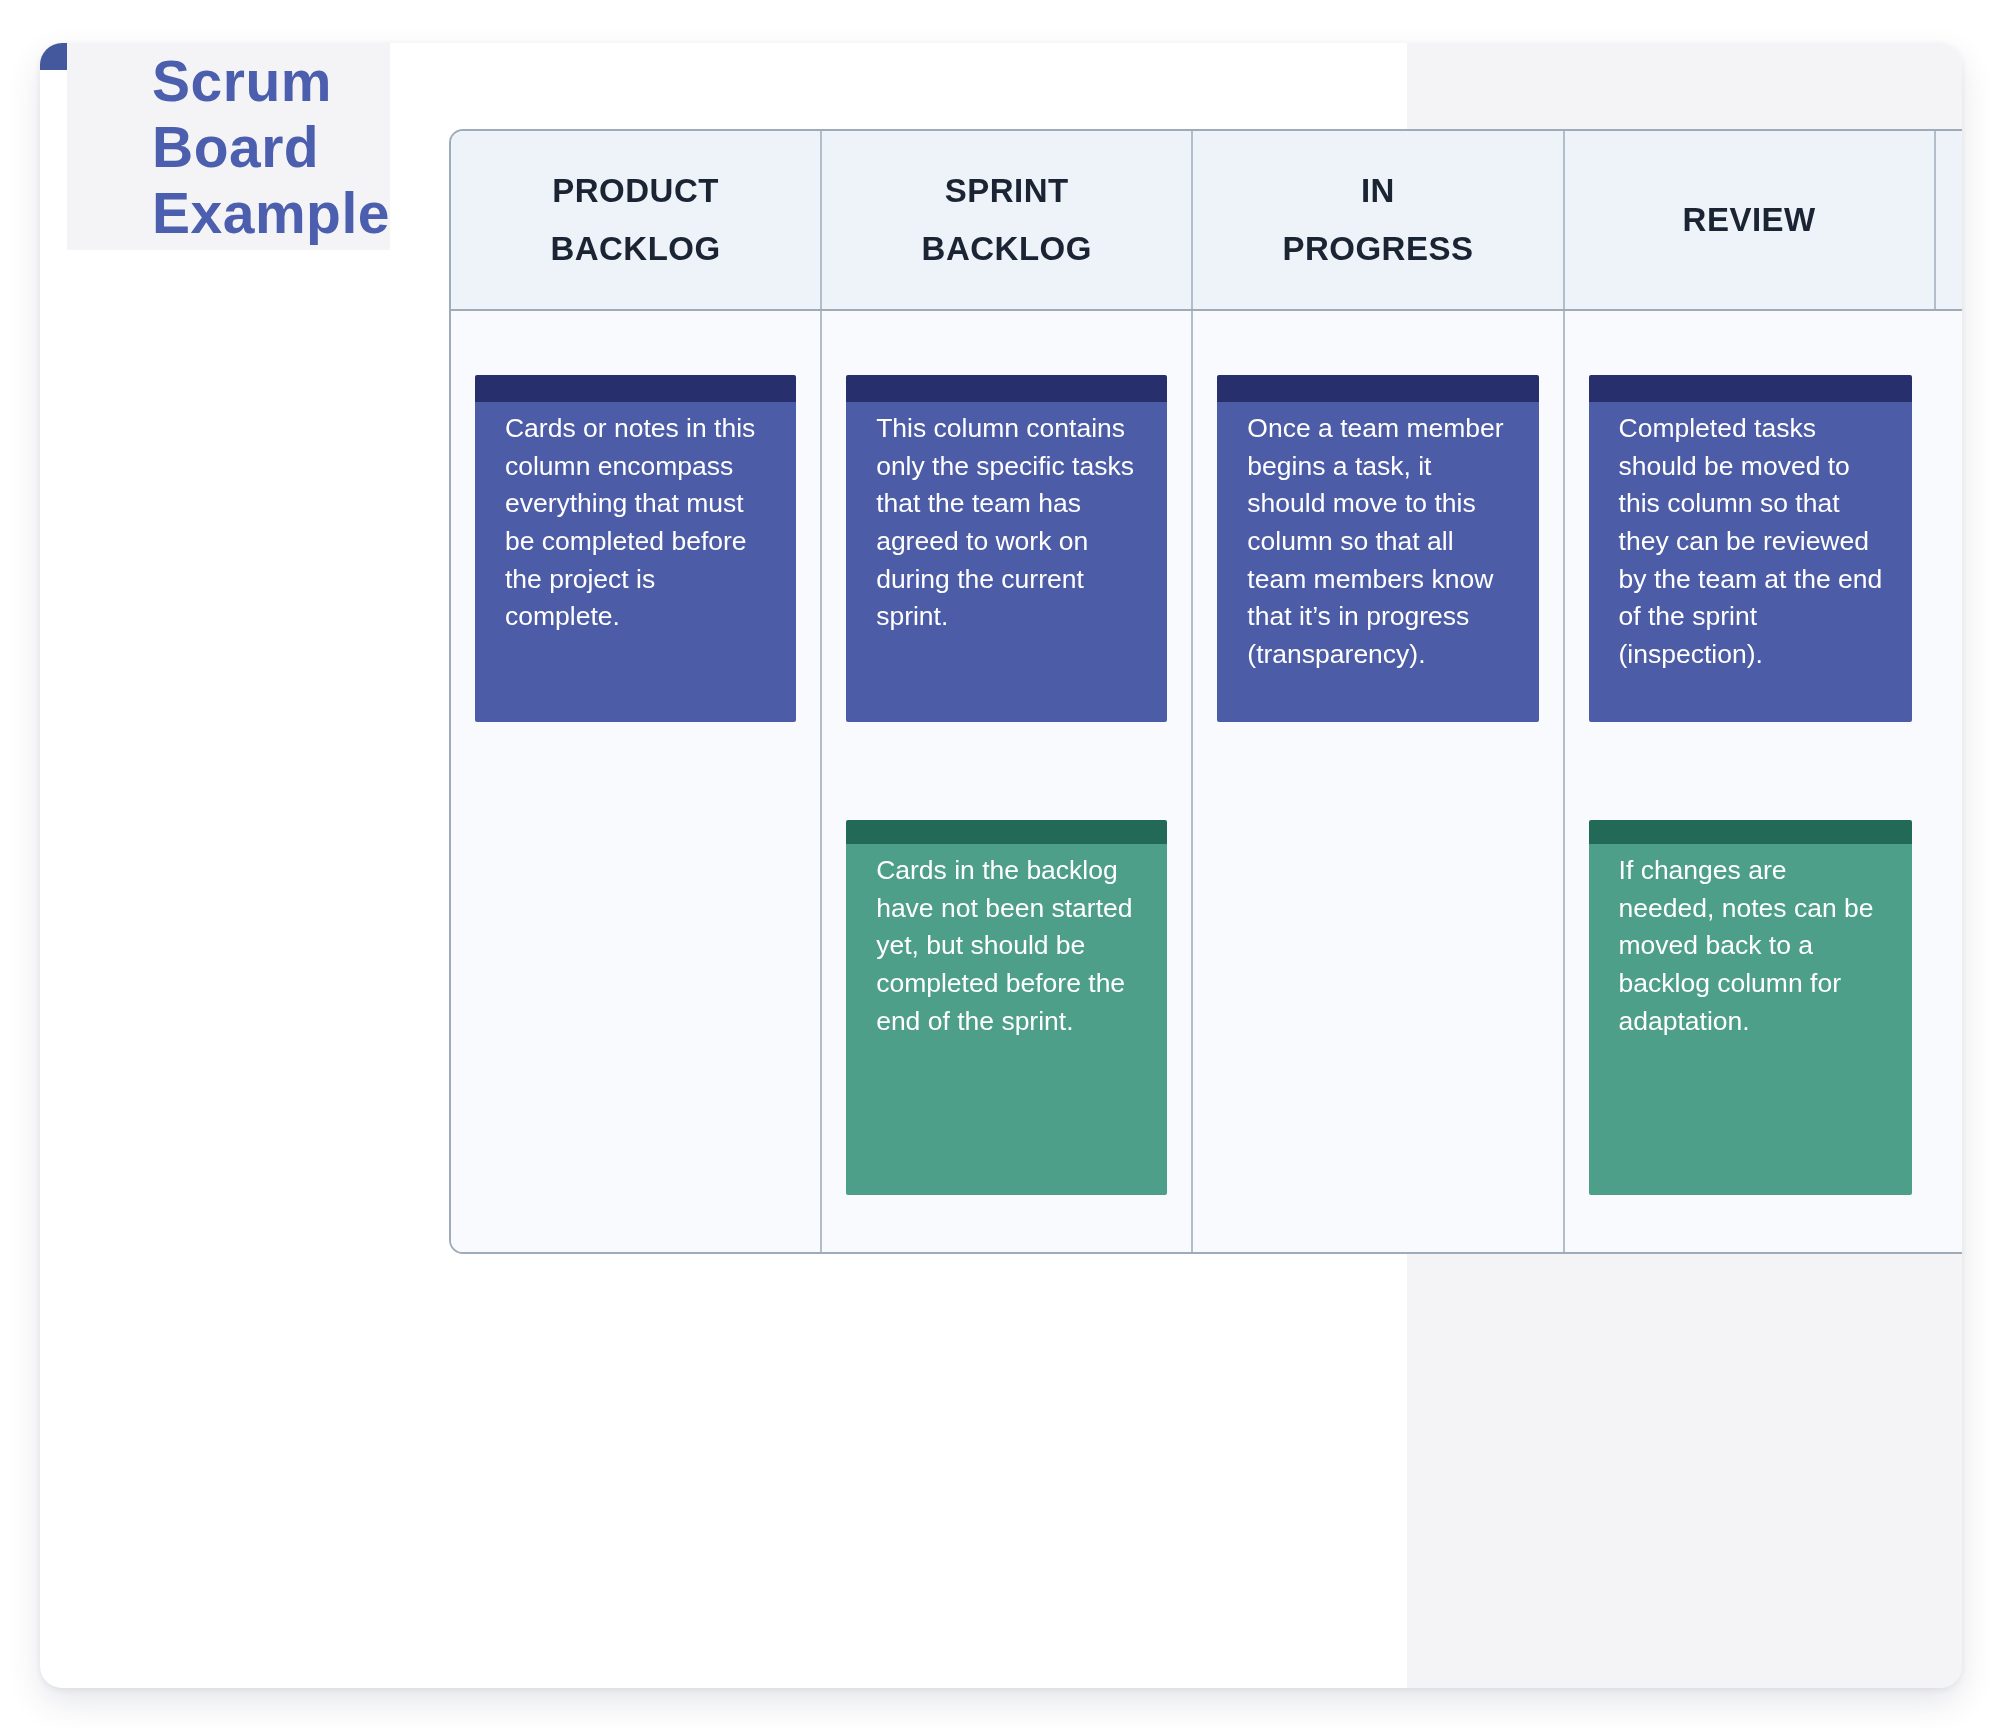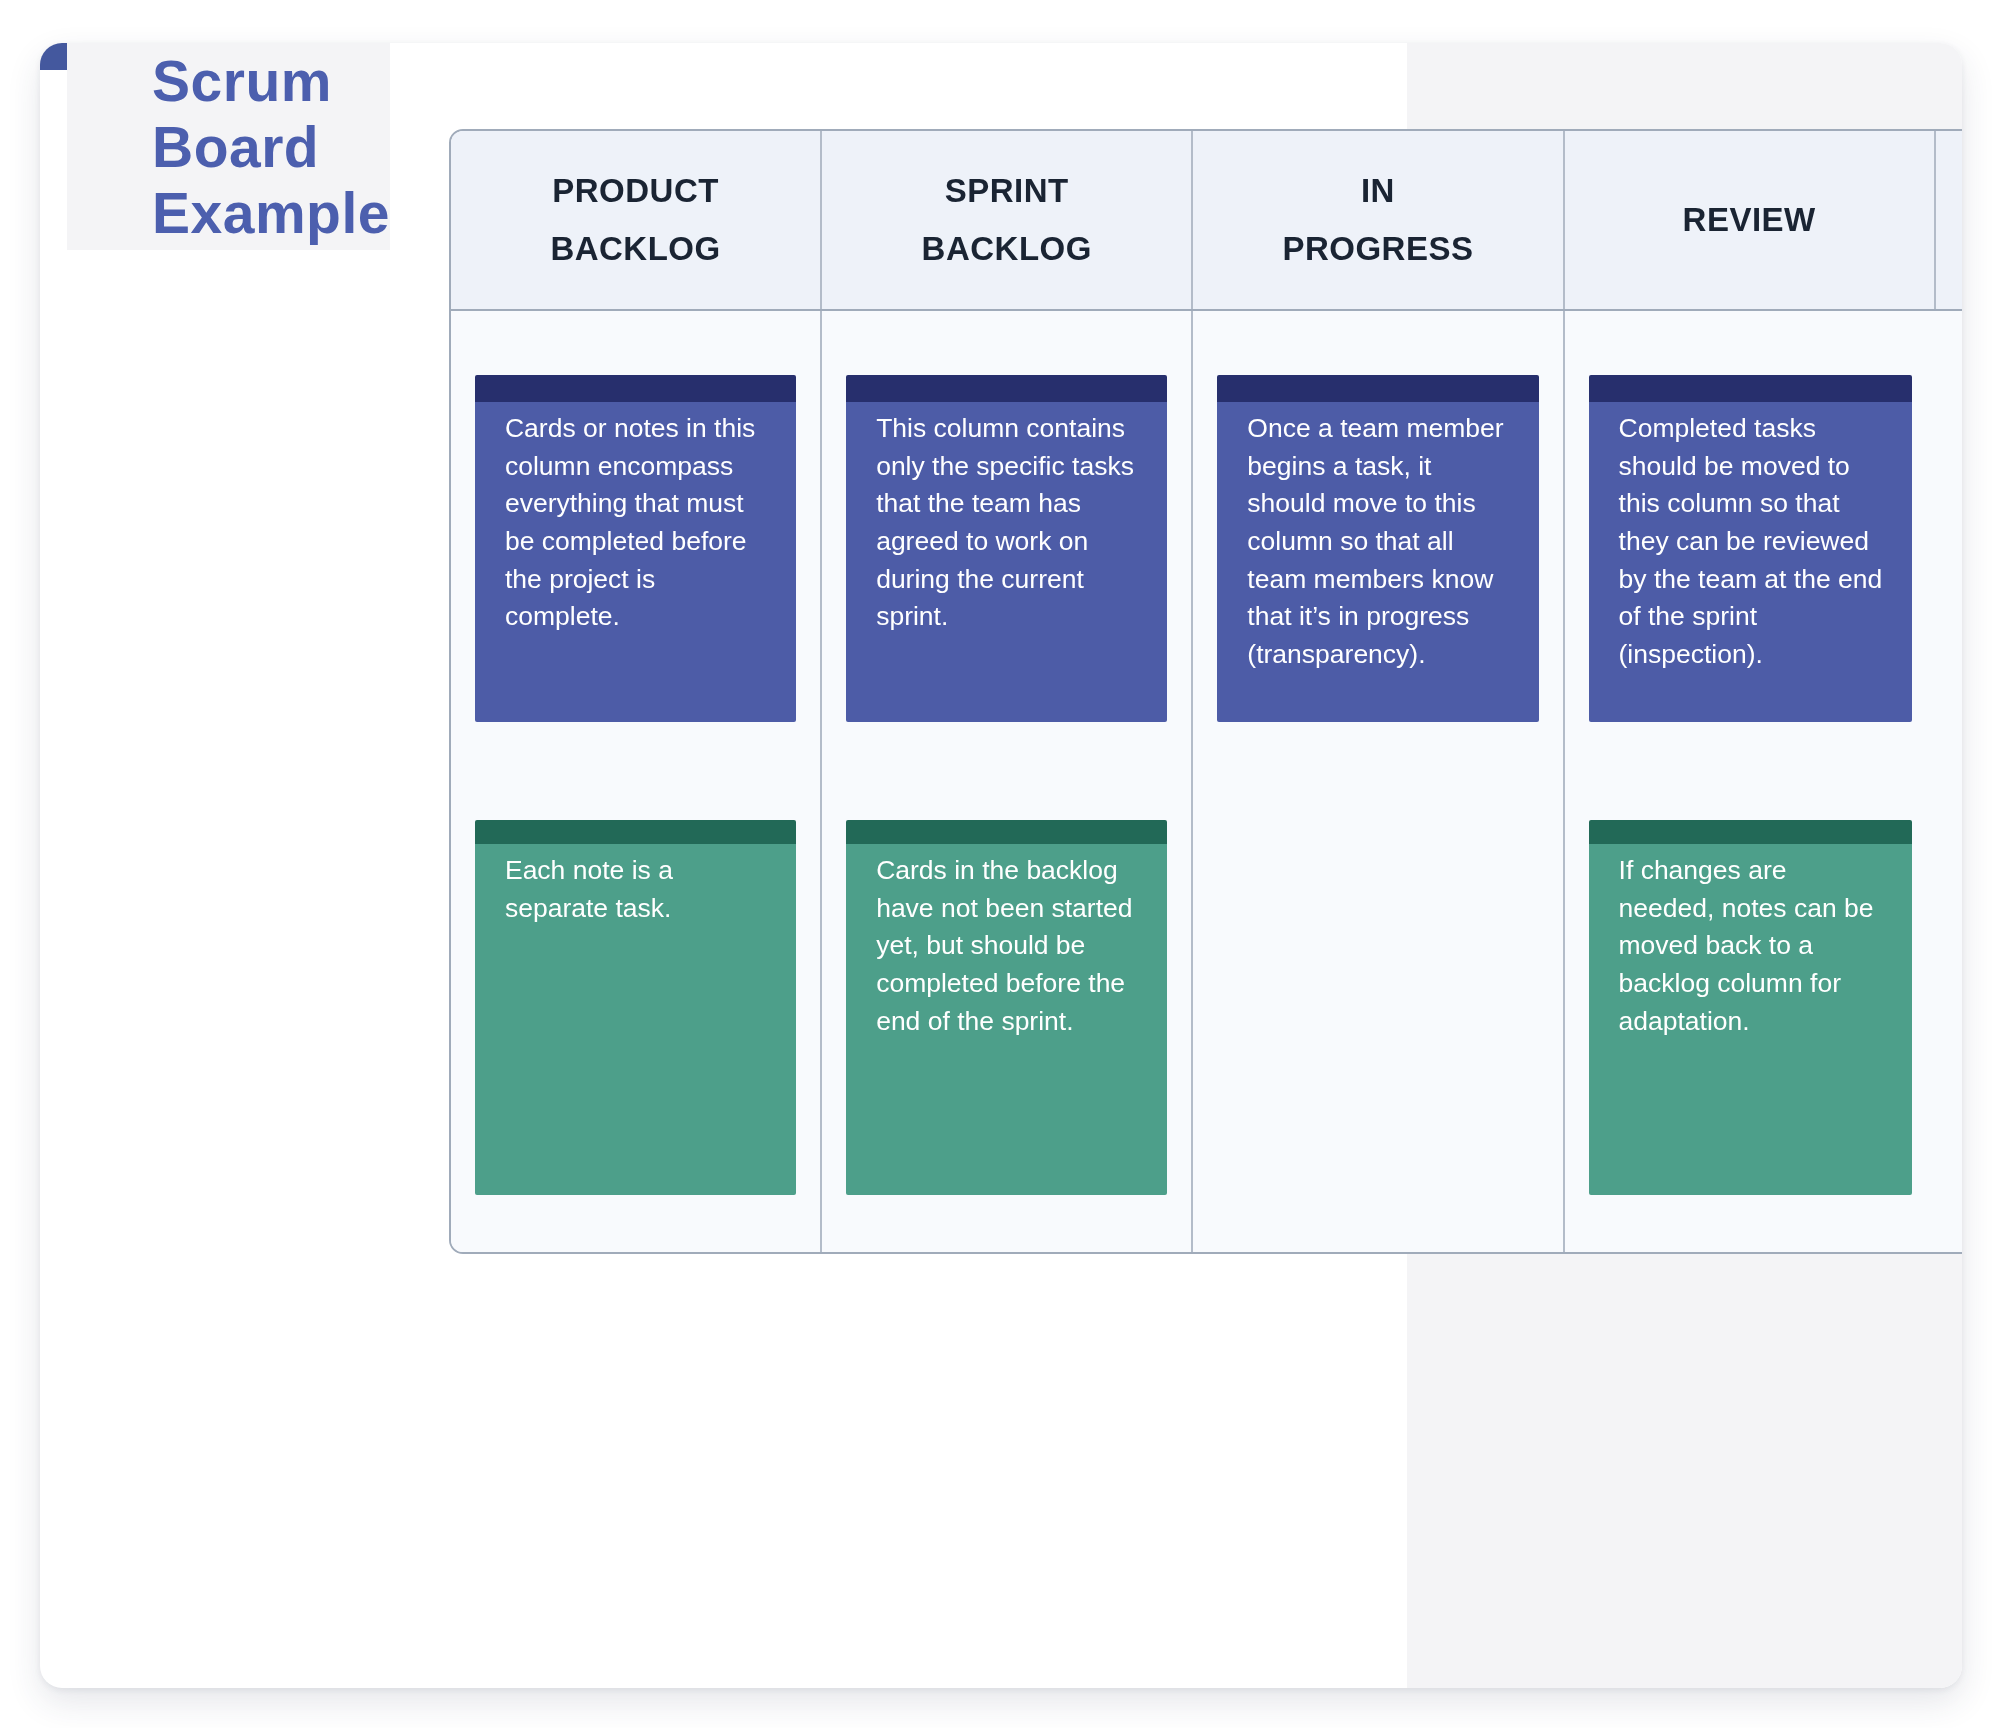--- a/index.html
+++ b/index.html
@@ -159,24 +159,20 @@
         <div class="hcell">REVIEW</div>
         <div class="hcell">DONE</div>
       </div>
 
       <div class="brow">
         <div class="bcell">
           <div class="note blue">
             <div class="strip"></div>
             <div class="body">Cards or notes in this column encompass everything that must be completed before the project is complete.</div>
           </div>
-          <div class="note green">
-            <div class="strip"></div>
-            <div class="body">Each note is a separate task.</div>
-          </div>
         </div>
 
         <div class="bcell">
           <div class="note blue">
             <div class="strip"></div>
             <div class="body">This column contains only the specific tasks that the team has agreed to work on during the current sprint.</div>
           </div>
           <div class="note green">
             <div class="strip"></div>
             <div class="body">Cards in the backlog have not been started yet, but should be completed before the end of the sprint.</div>

